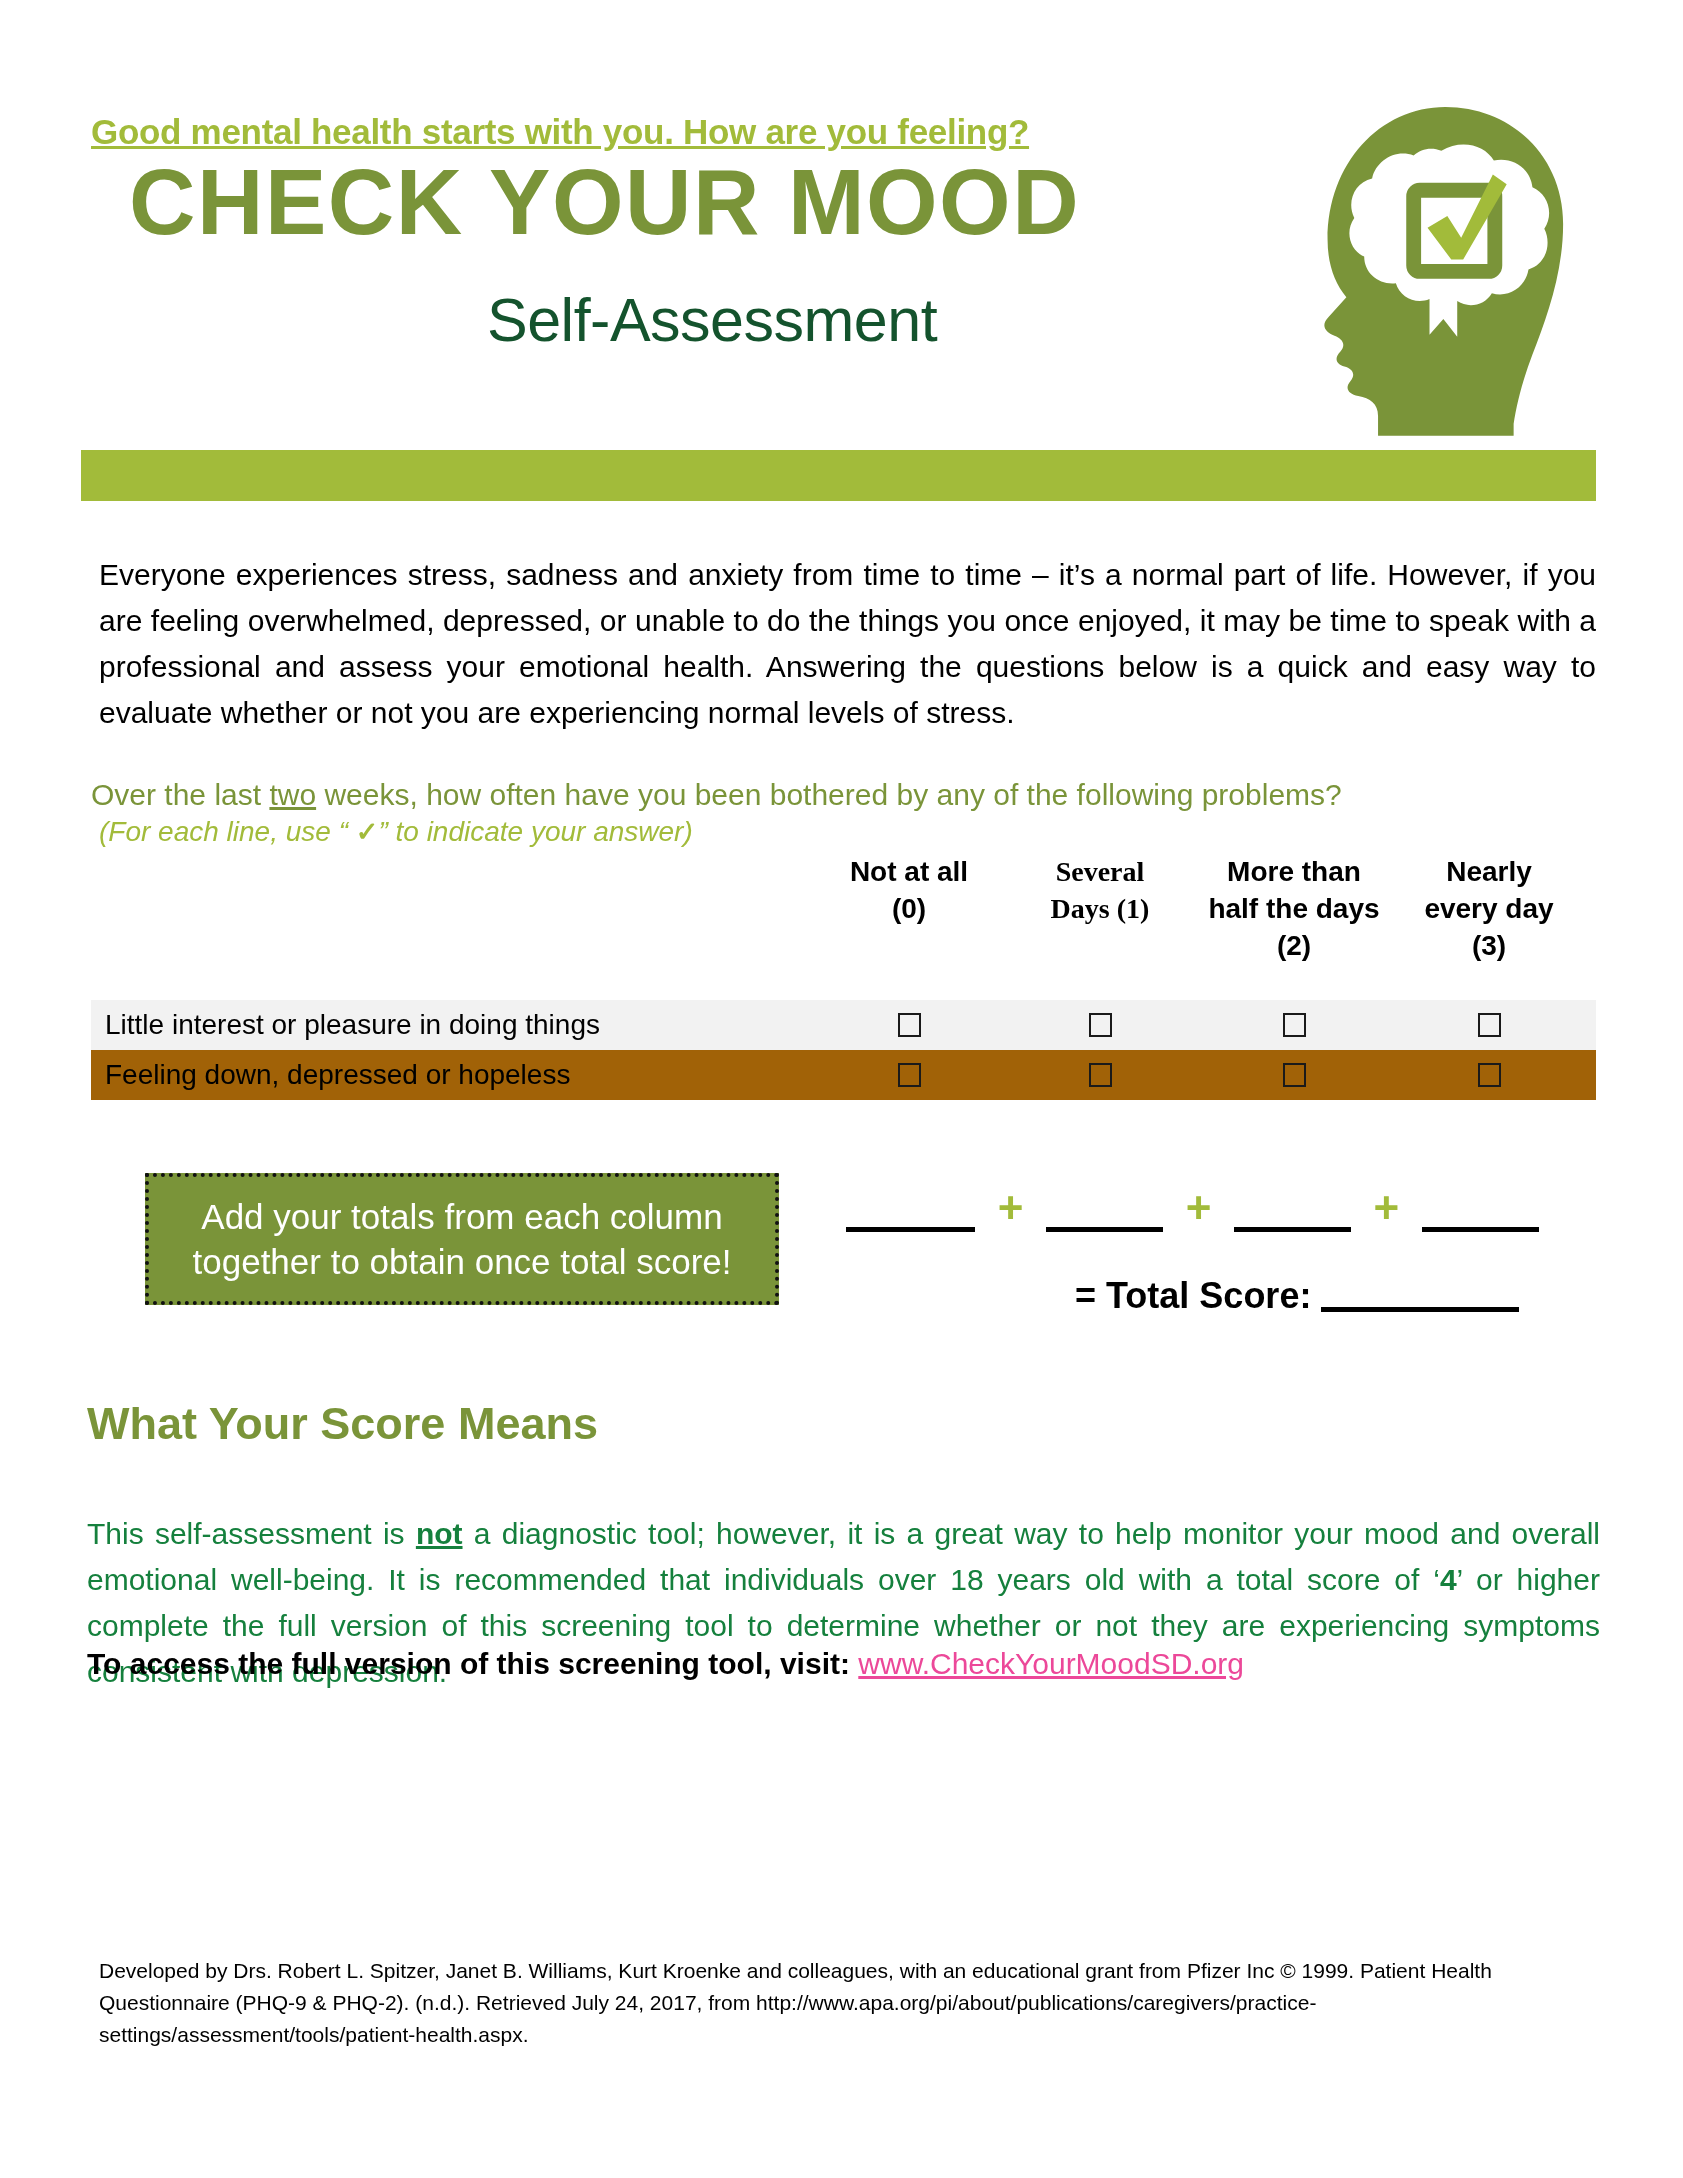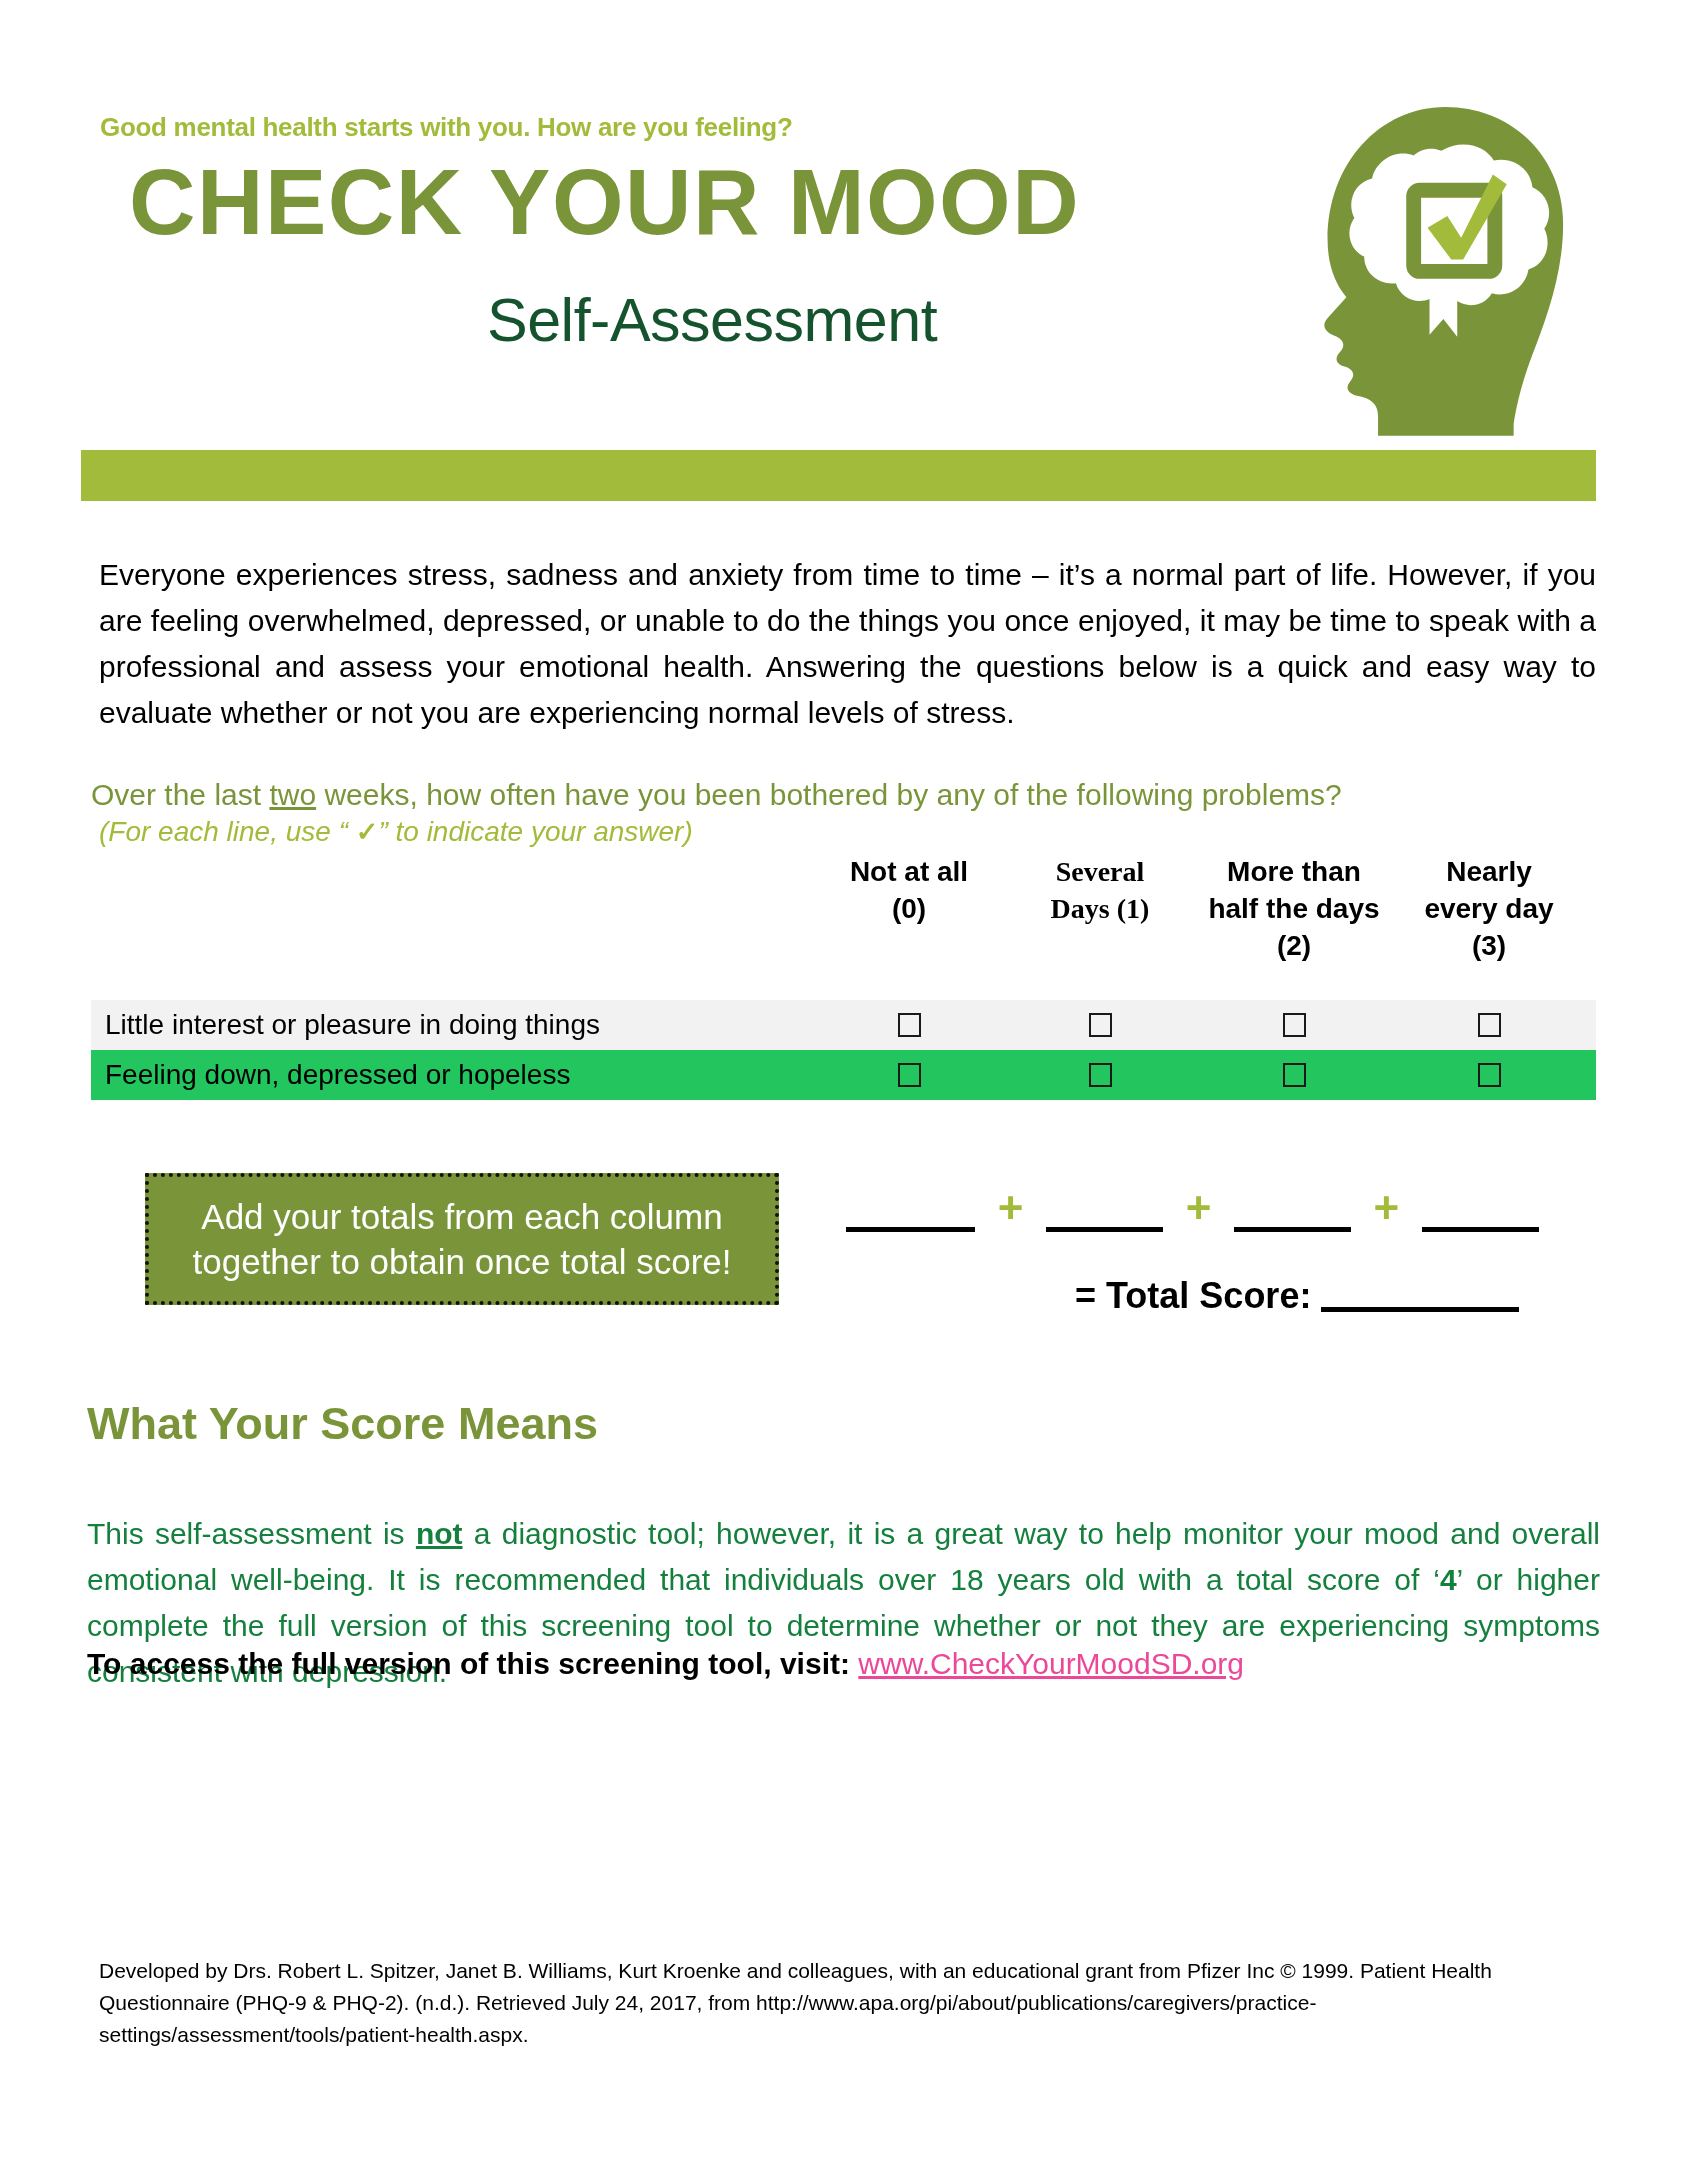--- a/index.html
+++ b/index.html
@@ -26,27 +26,28 @@
   
   .header {
     position: absolute;
     left: 0;
     top: 0;
     width: 1683px;
     height: 455px;
   }
   .tagline {
     position: absolute;
-    left: 100px;
+    left: 91px;
     top: 112px;
-    font-size: 26px;
+    font-size: 35px;
     font-weight: bold;
     color: #a2bb3a;
     letter-spacing: -0.3px;
     white-space: nowrap;
+    text-decoration: underline;
   }
   .main-title {
     position: absolute;
     left: 129px;
     top: 150px;
     font-size: 92px;
     font-weight: bold;
     color: #7a9439;
     letter-spacing: 1.5px;
     white-space: nowrap;
@@ -150,21 +151,21 @@
     left: 91px;
     top: 1000px;
     width: 1505px;
   }
   .row {
     display: flex;
     align-items: center;
     height: 50px;
   }
   .row.odd  { background: #f2f2f2; }
-  .row.even { background: #22c55e; }
+  .row.even { background: #a16207; }
   .row-label {
     width: 723px;
     flex: 0 0 723px;
     padding-left: 14px;
     box-sizing: border-box;
     font-size: 28px;
     color: #000;
   }
   .cell {
     flex: 0 0 auto;

